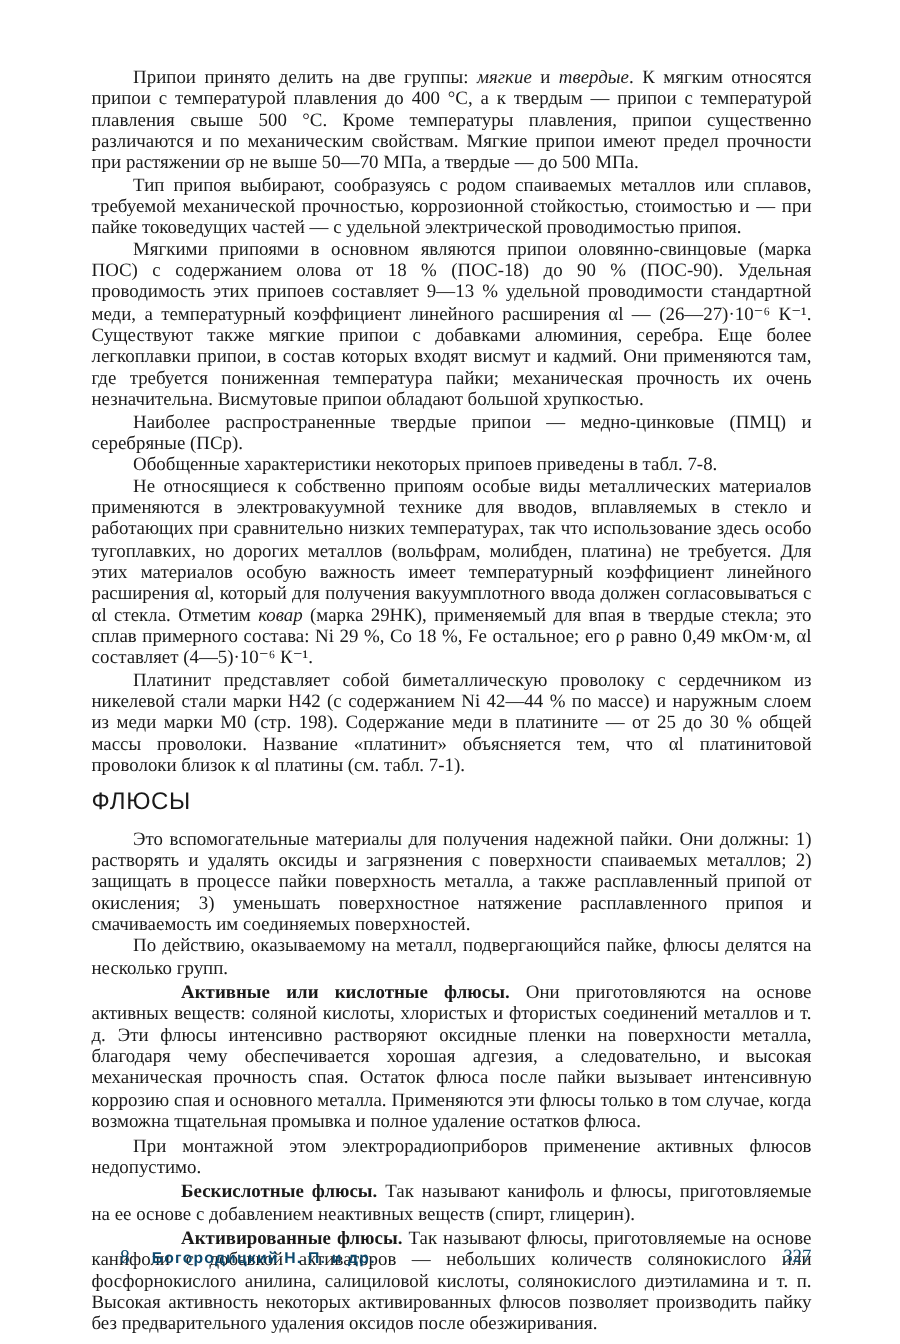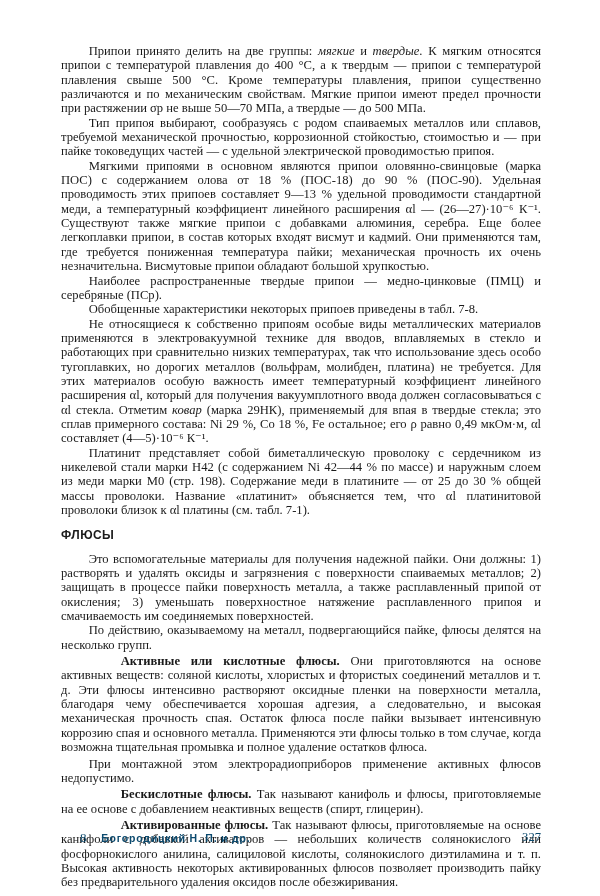--- a/index.html
+++ b/index.html
@@ -5,21 +5,21 @@
   html, body { margin: 0; padding: 0; background: #ffffff; }
   body { width: 600px; height: 896px; position: relative; overflow: hidden; }
   .page {
     position: absolute; left: 61px; top: 44px; width: 480px;
     font-family: "Liberation Serif", "DejaVu Serif", serif;
     font-size: 12.6px; line-height: 14.35px; color: #1a1a1a;
     text-align: justify; hyphens: manual;
   }
   .page p { margin: 0; }
   .ind { text-indent: 2.2em; }
-  .sec { font-family: "Liberation Sans", "DejaVu Sans", sans-serif; font-weight: bold; font-size: 12px; margin: 11px 0 9px 0 !important; letter-spacing: 0.5px; }
+  .sec { font-family: "Liberation Sans", "DejaVu Sans", sans-serif; font-weight: normal; font-size: 16px; margin: 11px 0 9px 0 !important; letter-spacing: 0.5px; }
   .gap { margin-bottom: 2px !important; }
   i { font-style: italic; }
   b { font-weight: bold; margin-left: 32px; }
   .footer {
     position: absolute; left: 80px; top: 830px; width: 461px;
     font-family: "Liberation Serif", "DejaVu Serif", serif; font-size: 12.6px; color: #0c4a6e;
   }
   .footer .sig { display: inline-block; width: 18px; font-size: 13px; }
   .footer .author { font-family: "Liberation Sans", "DejaVu Sans", sans-serif; font-size: 10.5px; font-weight: bold; letter-spacing: 0.8px; }
   .footer .pnum { position: absolute; right: 0; top: 0; }

